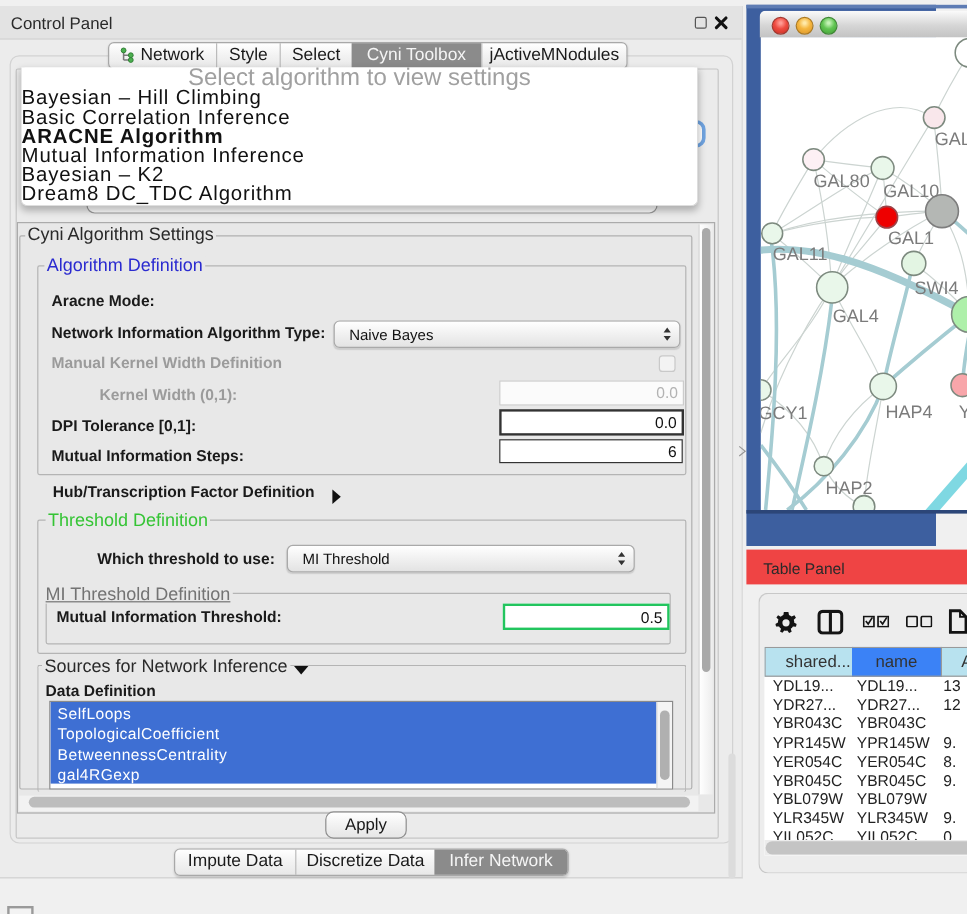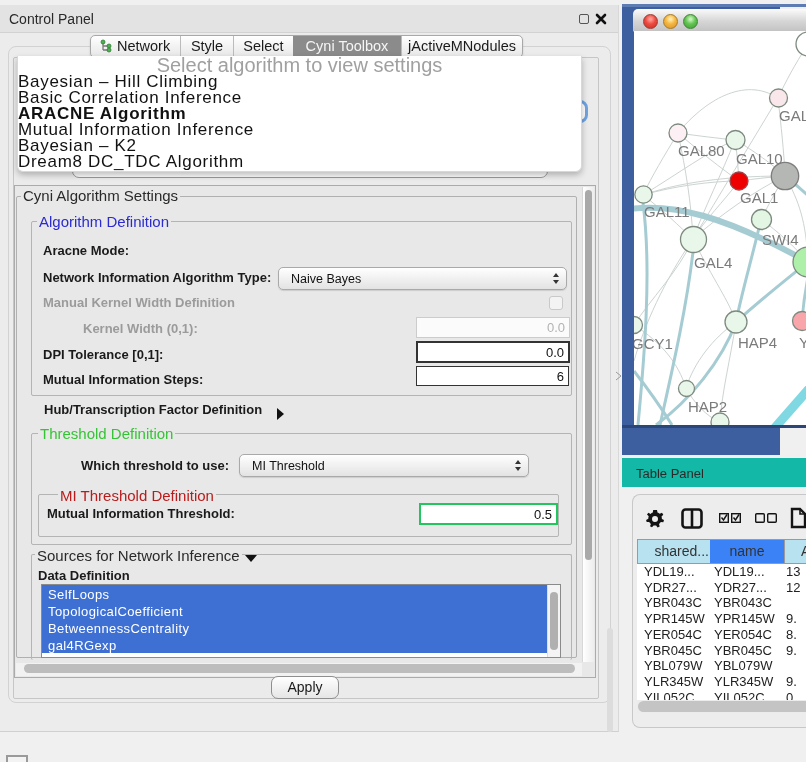--- a/index.html
+++ b/index.html
@@ -83,21 +83,21 @@
 
   <div class="lbl abs" style="left:81px;top:454px;">Which threshold to use:</div>
   <div class="combo" style="left:239px;top:449px;width:288px;height:21px;">
     <div class="abs" style="left:12px;top:4px;font-size:12.5px;color:#111;">MI Threshold</div>
     <svg class="ar" width="10" height="21" viewBox="0 0 10 21">
         <path d="M5 5 L8 9 L2 9 Z M5 16 L8 12 L2 12 Z" fill="#333"></path>
       </svg>
   </div>
 
   <div class="grp" style="left:38px;top:489px;width:519px;height:41px;"></div>
-  <div class="grpt" style="left:58px;top:483px;color:#b91c1c;">MI Threshold Definition</div>
+  <div class="grpt" style="left:36px;top:483px;color:#737373;text-decoration:underline;">MI Threshold Definition</div>
 
   <div class="lbl abs" style="left:47px;top:502px;">Mutual Information Threshold:</div>
   <div class="field" style="left:419px;top:498px;width:131px;height:16px;border:2px solid #22c55e;padding:2px 4px 0 0;">0.5</div>
 
   <div class="grp" style="left:31px;top:549px;width:539px;height:105px;border-bottom:none;"></div>
   <div class="grpt" style="left:35px;top:543px;color:#2a2a2a;">Sources for Network Inference</div>
   <svg class="abs" style="left:244px;top:547px;" width="14" height="12" viewBox="0 0 14 12">
       <path d="M1 3 L13 3 L7 10 Z" fill="#111"></path>
     </svg>
 
@@ -105,20 +105,25 @@
 
   <div class="abs" style="left:41px;top:579px;width:518px;height:72px;background:#fff;border:1px solid #8a8a8a;overflow:hidden;">
     <div class="abs" style="left:0;top:0;width:506px;height:68px;background:#3e6fd3;"></div>
     <div class="abs" style="left:6px;top:1px;font-size:13px;letter-spacing:0.4px;color:#fff;line-height:17px;">SelfLoops<br>TopologicalCoefficient<br>BetweennessCentrality<br>gal4RGexp</div>
     <div class="abs" style="right:0;top:0;width:12px;height:72px;background:#f4f4f4;border-left:1px solid #ddd;"></div>
     <div class="abs" style="right:2px;top:7px;width:8px;height:58px;background:#b0b0b0;border-radius:4px;"></div>
   </div>
 
   <div class="abs" style="left:271px;top:671px;width:66px;height:21px;border:1px solid #8e8e8e;border-radius:7px;background:linear-gradient(#ffffff,#efefef 60%,#e6e6e6);text-align:center;font-size:14px;color:#1a1a1a;line-height:21px;">Apply</div>
 
+  <div class="abs" style="left:145px;top:702px;width:327px;height:21px;border:1px solid #a8a8a8;border-radius:5px;background:linear-gradient(#ffffff,#f2f2f2 50%,#e8e8e8);box-shadow:0 1px 2px rgba(0,0,0,0.15);font-size:14.5px;color:#1a1a1a;">
+    <div class="abs" style="left:0;top:0;width:100px;height:21px;text-align:center;line-height:21px;border-right:1px solid #bbb;">Impute Data</div>
+    <div class="abs" style="left:101px;top:0;width:115px;height:21px;text-align:center;line-height:21px;">Discretize Data</div>
+    <div class="abs" style="left:216px;top:0;width:111px;height:21px;text-align:center;line-height:21px;background:#8b8b8b;color:#f5f5f5;border-radius:0 4px 4px 0;">Infer Network</div>
+  </div>
 
   <div class="abs" style="left:607px;top:623px;width:6px;height:104px;background:#dcdcdc;border-radius:3px;"></div>
 </div>
 
 <div class="abs" style="left:90px;top:35px;width:431px;height:21px;border:1px solid #a8a8a8;border-radius:5px;background:linear-gradient(#ffffff,#f2f2f2 50%,#e8e8e8);box-shadow:0 1px 2px rgba(0,0,0,0.15);font-size:14.5px;color:#1a1a1a;">
   <div class="abs" style="left:0;top:0;width:89px;height:21px;border-right:1px solid #bbb;">
     <svg class="abs" style="left:8px;top:3px;" width="15" height="15" viewBox="0 0 15 15">
       <path d="M4 3 L4 11 M4 7 L10 7 M4 11 L10 11" stroke="#7a7a7a" stroke-width="1.3" fill="none"></path>
       <circle cx="4" cy="3" r="2" fill="#4caf50" stroke="#2e7d32" stroke-width="0.8"></circle>
       <circle cx="10" cy="7" r="2" fill="#4caf50" stroke="#2e7d32" stroke-width="0.8"></circle>
@@ -224,21 +229,21 @@
       <text x="54" y="381">HAP2</text>
     </g>
   </svg>
   <div class="abs" style="left:0;top:421px;width:184px;height:3px;background:#2c4678;"></div>
 </div>
 
 <svg class="abs" style="left:615px;top:371px;" width="7" height="10" viewBox="0 0 7 10">
     <path d="M1 1 L6 5 L1 9" stroke="#999" stroke-width="1" fill="none"></path>
   </svg>
 
-<div class="abs" style="left:622px;top:458px;width:184px;height:29px;background:#14b8a6;">
+<div class="abs" style="left:622px;top:458px;width:184px;height:29px;background:#ef4444;">
   <div class="abs" style="left:14px;top:8px;font-size:13px;color:#2a2a2a;">Table Panel</div>
 </div>
 
 <div class="abs" style="left:632px;top:494px;width:174px;height:232px;background:#ededed;border:1px solid #c8c8c8;border-radius:8px 0 0 8px;border-right:none;">
 
   <svg class="abs" style="left:13px;top:15px;" width="18" height="18" viewBox="0 0 18 18">
     <path fill="#141414" d="M9 0 L11 0 L11.5 2.5 A6.5 6.5 0 0 1 13.7 3.8 L16 2.7 L17.3 4.7 L15.5 6.4 A6.5 6.5 0 0 1 15.9 8.9 L18 10 L17.3 12.2 L14.8 12 A6.5 6.5 0 0 1 13 14 L13.7 16.4 L11.6 17.5 L10.1 15.5 A6.5 6.5 0 0 1 7.6 15.4 L6 17.3 L4 16.2 L4.9 13.9 A6.5 6.5 0 0 1 3.2 12 L0.7 12.1 L0.1 9.9 L2.3 8.8 A6.5 6.5 0 0 1 2.7 6.3 L1 4.6 L2.4 2.8 L4.6 3.9 A6.5 6.5 0 0 1 6.8 2.5 L7.2 0.1 Z M9 6 A3 3 0 1 0 9 12 A3 3 0 1 0 9 6 Z"></path>
   </svg>
   <svg class="abs" style="left:48px;top:13px;" width="22" height="21" viewBox="0 0 22 21">
     <rect x="1.5" y="1.5" width="19" height="18" rx="3" fill="none" stroke="#141414" stroke-width="2.6"></rect>

